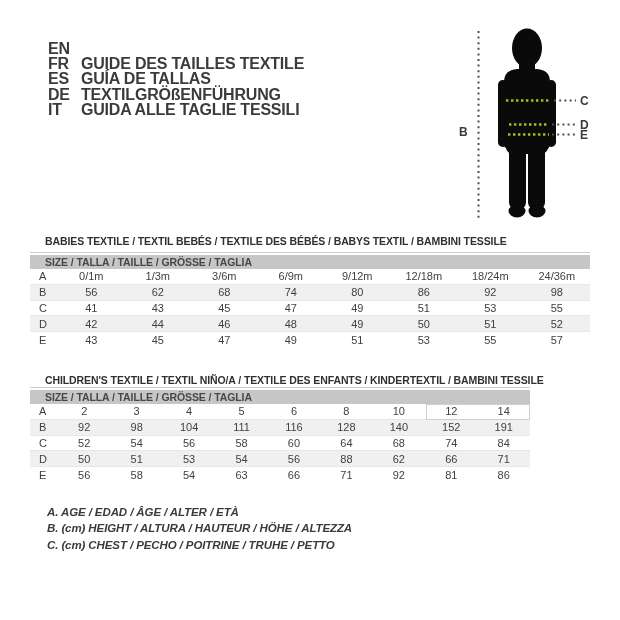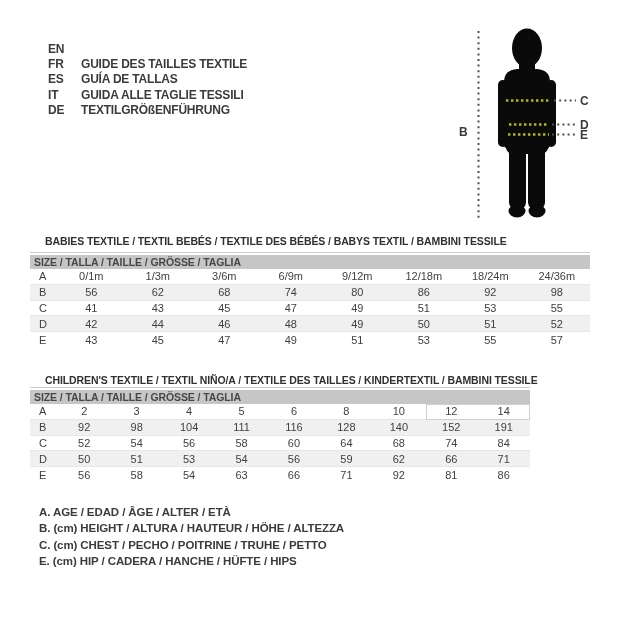--- a/index.html
+++ b/index.html
@@ -3,46 +3,46 @@
 <meta charset="utf-8">
 <style>
   html,body{margin:0;padding:0;background:#ffffff;}
   .canvas{
     position:relative;width:620px;height:620px;background:#ffffff;overflow:hidden;
     font-family:"Liberation Sans",sans-serif;color:#3d3d3d;
   }
   
   .lang-list{position:absolute;left:48px;top:41px;}
   .lang-row{display:flex;height:15.4px;align-items:center;
-    font-size:12px;font-weight:bold;color:#3b3b3b;letter-spacing:-0.2px;white-space:nowrap;}
+    font-size:16px;font-weight:bold;color:#3b3b3b;letter-spacing:-0.2px;white-space:nowrap;}
   .lang-code{width:33px;flex:0 0 33px;}
   
   .figure{position:absolute;left:437px;top:5px;width:178px;height:225px;}
   
   .sec-title{position:absolute;left:45px;font-size:10.5px;font-weight:bold;
     color:#303030;letter-spacing:-0.1px;white-space:nowrap;text-align:right;}
   #babies-title{top:235px;}
   #children-title{top:374px;}
   
   .stable{position:absolute;left:30px;}
   #babies-table{top:252px;width:560px;}
   #children-table{top:387px;width:500px;}
   .tbl{border-top:1px solid #cbcbcb;padding-top:2px;position:relative;}
   .thead{height:14px;background:#c6c6c6;display:flex;align-items:center;
-    padding-left:4px;font-size:10.5px;font-weight:bold;color:#474747;letter-spacing:-0.1px;}
+    padding-left:15px;font-size:10.5px;font-weight:bold;color:#474747;letter-spacing:-0.1px;}
   .trow{display:flex;align-items:center;height:15.8px;box-sizing:border-box;
     border-bottom:1px solid #e7e7e7;font-size:11px;color:#3f3f3f;}
   .trow:last-child{border-bottom:none;}
   .trow.stripe{background:#f0f0f0;}
   .tlabel{width:28px;flex:0 0 28px;padding-left:9px;box-sizing:border-box;}
   .tcell{flex:1;text-align:center;}
   .hl-box{position:absolute;left:396px;top:16px;width:104px;height:16px;
     border:1px solid #cfcfcf;box-sizing:border-box;pointer-events:none;}
   
-  .legend{position:absolute;left:39px;top:504px;}
+  .legend{position:absolute;left:47px;top:504px;font-style:italic;}
   .legend-line{height:16.3px;display:flex;align-items:center;font-size:11.5px;
     font-weight:bold;color:#3b3b3b;letter-spacing:-0.1px;white-space:nowrap;}
 </style>
 </head>
 <body>
 
 <div class="canvas">
 
   <div class="lang-list">
     <div class="lang-row">
@@ -50,26 +50,26 @@
     </div>
     <div class="lang-row">
       <span class="lang-code">FR</span>
       <span class="lang-label">GUIDE DES TAILLES TEXTILE</span>
     </div>
     <div class="lang-row">
       <span class="lang-code">ES</span>
       <span class="lang-label">GUÍA DE TALLAS</span>
     </div>
     <div class="lang-row">
+      <span class="lang-code">DE</span>
+      <span class="lang-label">TEXTILGRÖßENFÜHRUNG</span>
+    </div>
+    <div class="lang-row">
       <span class="lang-code">IT</span>
       <span class="lang-label">GUIDA ALLE TAGLIE TESSILI</span>
-    </div>
-    <div class="lang-row">
-      <span class="lang-code">DE</span>
-      <span class="lang-label">TEXTILGRÖßENFÜHRUNG</span>
     </div>
   </div>
 
   <svg class="figure" viewBox="437 5 178 225" aria-hidden="true">
 
     <line x1="478.5" y1="31" x2="478.5" y2="218" stroke="#4f4f4f" stroke-width="2" stroke-dasharray="2 3.6"></line>
     <text x="459" y="136" font-size="12" font-weight="bold" fill="#3a3a3a">B</text>
 
     <g fill="#0a0a0a">
       <ellipse cx="527" cy="48" rx="15" ry="19.5"></ellipse>
@@ -154,21 +154,21 @@
             <div class="tcell">49</div>
             <div class="tcell">51</div>
             <div class="tcell">53</div>
             <div class="tcell">55</div>
             <div class="tcell">57</div>
           </div>
         </div>
     </div>
   </div>
 
-  <div class="sec-title" id="children-title">CHILDREN'S TEXTILE / TEXTIL NIÑO/A / TEXTILE DES TAILLES / KINDERTEXTIL / BAMBINI TESSILE</div>
+  <div class="sec-title" id="children-title">CHILDREN'S TEXTILE / TEXTIL NIÑO/A / TEXTILE DES ENFANTS / KINDERTEXTIL / BAMBINI TESSILE</div>
   <div class="stable" id="children-table">
     <div class="tbl">
       <div class="thead">SIZE / TALLA / TAILLE / GRÖSSE / TAGLIA</div>
       <div id="children-rows">
           <div class="trow">
             <div class="tlabel">A</div>
             <div class="tcell">2</div>
             <div class="tcell">3</div>
             <div class="tcell">4</div>
             <div class="tcell">5</div>
@@ -202,21 +202,21 @@
             <div class="tcell">74</div>
             <div class="tcell">84</div>
           </div>
           <div class="trow stripe">
             <div class="tlabel">D</div>
             <div class="tcell">50</div>
             <div class="tcell">51</div>
             <div class="tcell">53</div>
             <div class="tcell">54</div>
             <div class="tcell">56</div>
-            <div class="tcell">59</div>
+            <div class="tcell">88</div>
             <div class="tcell">62</div>
             <div class="tcell">66</div>
             <div class="tcell">71</div>
           </div>
           <div class="trow">
             <div class="tlabel">E</div>
             <div class="tcell">56</div>
             <div class="tcell">58</div>
             <div class="tcell">54</div>
             <div class="tcell">63</div>
@@ -228,16 +228,15 @@
           </div>
         </div>
       <div class="hl-box"></div>
     </div>
   </div>
 
   <div class="legend">
     <div class="legend-line">A. AGE / EDAD / ÂGE / ALTER / ETÀ</div>
     <div class="legend-line">B. (cm) HEIGHT / ALTURA / HAUTEUR / HÖHE / ALTEZZA</div>
     <div class="legend-line">C. (cm) CHEST / PECHO / POITRINE / TRUHE / PETTO</div>
-    <div class="legend-line">E. (cm) HIP / CADERA / HANCHE / HÜFTE / HIPS</div>
   </div>
 
 </div>
 
 </body></html>

